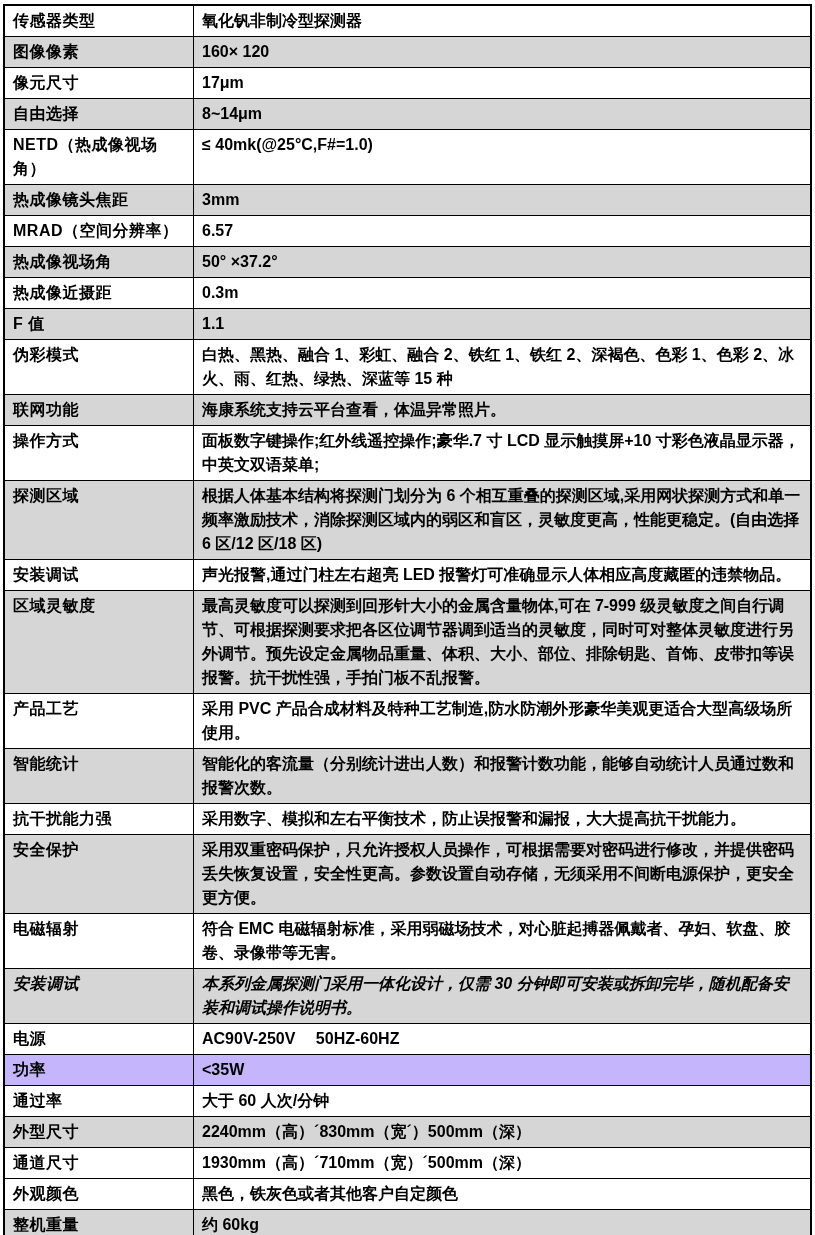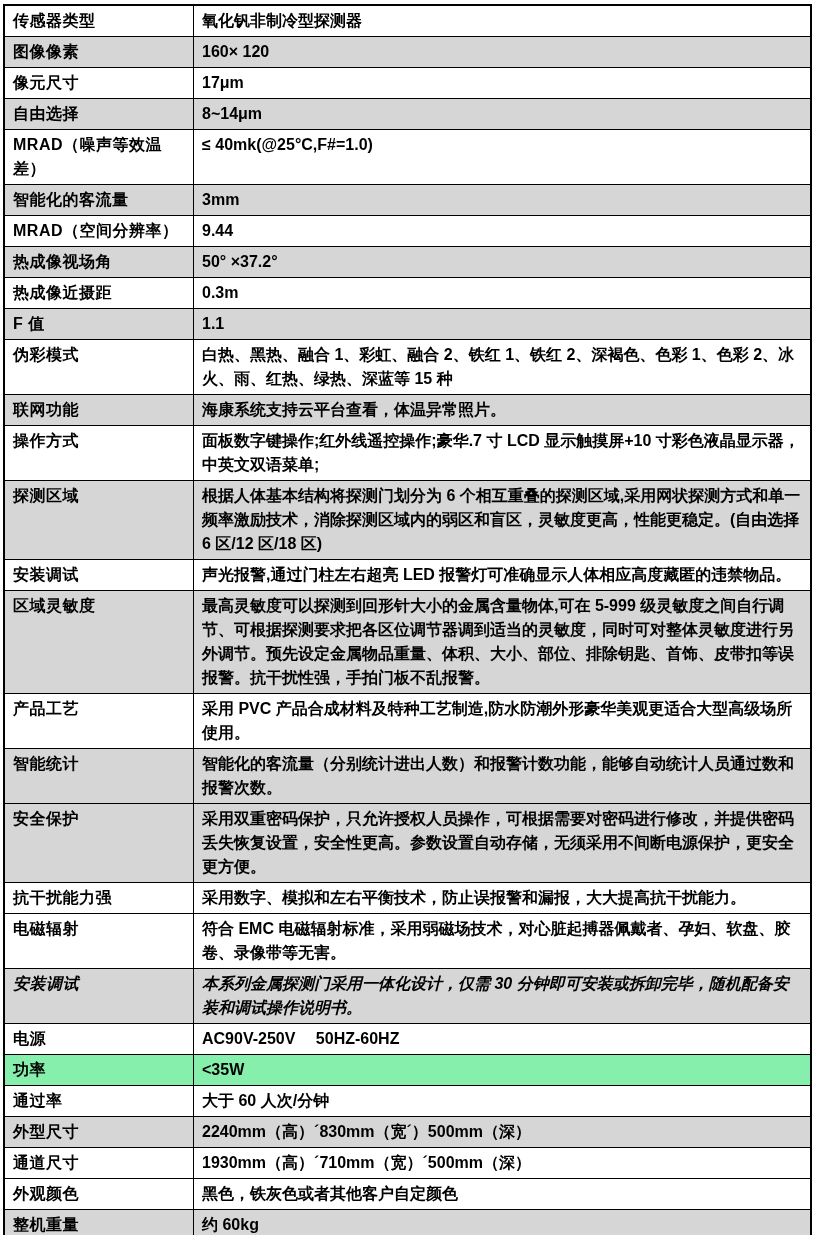--- a/index.html
+++ b/index.html
@@ -60,30 +60,30 @@
   </tr>
         <tr class="spec-row">
     <td class="spec-label">像元尺寸</td>
     <td class="spec-value">17μm</td>
   </tr>
         <tr class="spec-row shaded" style="background: rgb(214, 214, 214);">
     <td class="spec-label">自由选择</td>
     <td class="spec-value">8~14μm</td>
   </tr>
         <tr class="spec-row">
-    <td class="spec-label">MRAD（噪声等效温差）</td>
+    <td class="spec-label">NETD（热成像视场角）</td>
     <td class="spec-value">≤ 40mk(@25°C,F#=1.0)</td>
   </tr>
         <tr class="spec-row shaded" style="background: rgb(214, 214, 214);">
-    <td class="spec-label">智能化的客流量</td>
+    <td class="spec-label">热成像镜头焦距</td>
     <td class="spec-value">3mm</td>
   </tr>
         <tr class="spec-row">
     <td class="spec-label">MRAD（空间分辨率）</td>
-    <td class="spec-value">9.44</td>
+    <td class="spec-value">6.57</td>
   </tr>
         <tr class="spec-row shaded" style="background: rgb(214, 214, 214);">
     <td class="spec-label">热成像视场角</td>
     <td class="spec-value">50° ×37.2°</td>
   </tr>
         <tr class="spec-row">
     <td class="spec-label">热成像近摄距</td>
     <td class="spec-value">0.3m</td>
   </tr>
         <tr class="spec-row shaded" style="background: rgb(214, 214, 214);">
@@ -105,51 +105,51 @@
         <tr class="spec-row shaded" style="background: rgb(214, 214, 214); padding-left: 29px;">
     <td class="spec-label">探测区域</td>
     <td class="spec-value">根据人体基本结构将探测门划分为 6 个相互重叠的探测区域,采用网状探测方式和单一频率激励技术，消除探测区域内的弱区和盲区，灵敏度更高，性能更稳定。(自由选择 6 区/12 区/18 区)</td>
   </tr>
         <tr class="spec-row">
     <td class="spec-label">安装调试</td>
     <td class="spec-value">声光报警,通过门柱左右超亮 LED 报警灯可准确显示人体相应高度藏匿的违禁物品。</td>
   </tr>
         <tr class="spec-row shaded" style="background: rgb(214, 214, 214);">
     <td class="spec-label">区域灵敏度</td>
-    <td class="spec-value">最高灵敏度可以探测到回形针大小的金属含量物体,可在 5-999 级灵敏度之间自行调节、可根据探测要求把各区位调节器调到适当的灵敏度，同时可对整体灵敏度进行另外调节。预先设定金属物品重量、体积、大小、部位、排除钥匙、首饰、皮带扣等误报警。抗干扰性强，手拍门板不乱报警。</td>
+    <td class="spec-value">最高灵敏度可以探测到回形针大小的金属含量物体,可在 7-999 级灵敏度之间自行调节、可根据探测要求把各区位调节器调到适当的灵敏度，同时可对整体灵敏度进行另外调节。预先设定金属物品重量、体积、大小、部位、排除钥匙、首饰、皮带扣等误报警。抗干扰性强，手拍门板不乱报警。</td>
   </tr>
         <tr class="spec-row">
     <td class="spec-label">产品工艺</td>
     <td class="spec-value">采用 PVC 产品合成材料及特种工艺制造,防水防潮外形豪华美观更适合大型高级场所使用。</td>
   </tr>
         <tr class="spec-row shaded" style="background: rgb(214, 214, 214);">
     <td class="spec-label">智能统计</td>
     <td class="spec-value">智能化的客流量（分别统计进出人数）和报警计数功能，能够自动统计人员通过数和报警次数。</td>
   </tr>
+        <tr class="spec-row">
+    <td class="spec-label">抗干扰能力强</td>
+    <td class="spec-value">采用数字、模拟和左右平衡技术，防止误报警和漏报，大大提高抗干扰能力。</td>
+  </tr>
         <tr class="spec-row shaded" style="background: rgb(214, 214, 214);">
     <td class="spec-label">安全保护</td>
     <td class="spec-value">采用双重密码保护，只允许授权人员操作，可根据需要对密码进行修改，并提供密码丢失恢复设置，安全性更高。参数设置自动存储，无须采用不间断电源保护，更安全更方便。</td>
-  </tr>
-        <tr class="spec-row">
-    <td class="spec-label">抗干扰能力强</td>
-    <td class="spec-value">采用数字、模拟和左右平衡技术，防止误报警和漏报，大大提高抗干扰能力。</td>
   </tr>
         <tr class="spec-row">
     <td class="spec-label">电磁辐射</td>
     <td class="spec-value">符合 EMC 电磁辐射标准，采用弱磁场技术，对心脏起搏器佩戴者、孕妇、软盘、胶卷、录像带等无害。</td>
   </tr>
         <tr class="spec-row shaded" style="background: rgb(214, 214, 214); font-style: italic;">
     <td class="spec-label">安装调试</td>
     <td class="spec-value">本系列金属探测门采用一体化设计，仅需 30 分钟即可安装或拆卸完毕，随机配备安装和调试操作说明书。</td>
   </tr>
         <tr class="spec-row">
     <td class="spec-label">电源</td>
     <td class="spec-value">AC90V-250V　 50HZ-60HZ</td>
   </tr>
-        <tr class="spec-row shaded" style="background: #86efac;">
+        <tr class="spec-row shaded" style="background: #c4b5fd;">
     <td class="spec-label">功率</td>
     <td class="spec-value">&lt;35W</td>
   </tr>
         <tr class="spec-row">
     <td class="spec-label">通过率</td>
     <td class="spec-value">大于 60 人次/分钟</td>
   </tr>
         <tr class="spec-row shaded" style="background: rgb(214, 214, 214); padding-left: 12px;">
     <td class="spec-label">外型尺寸</td>
     <td class="spec-value">2240mm（高）´830mm（宽´）500mm（深）</td>

